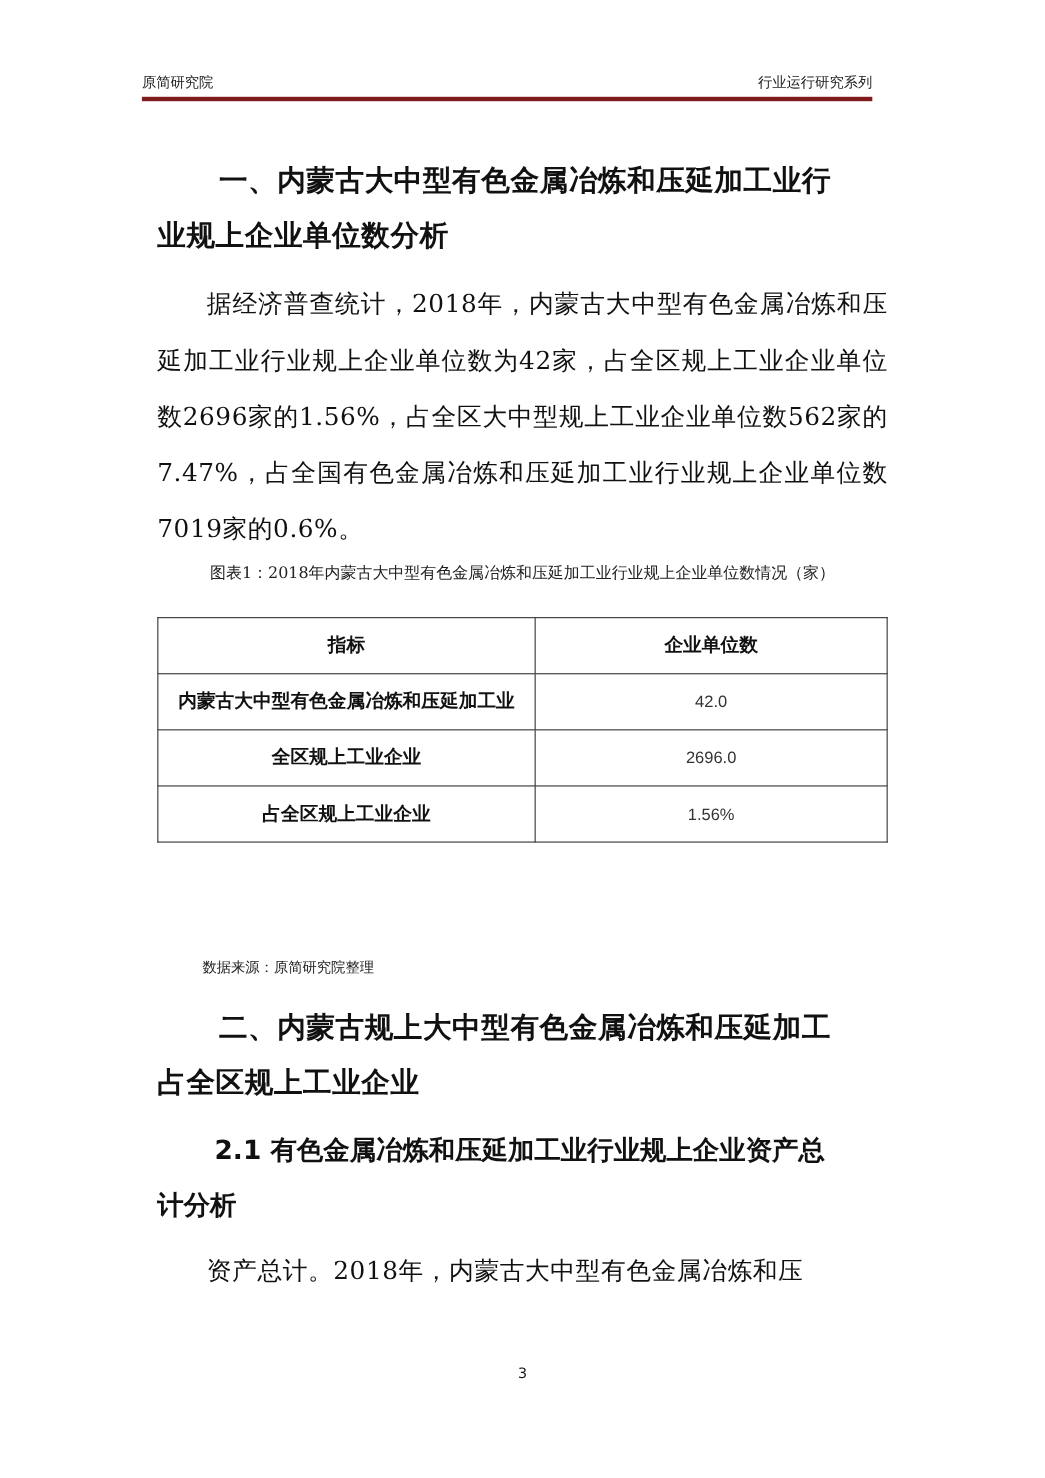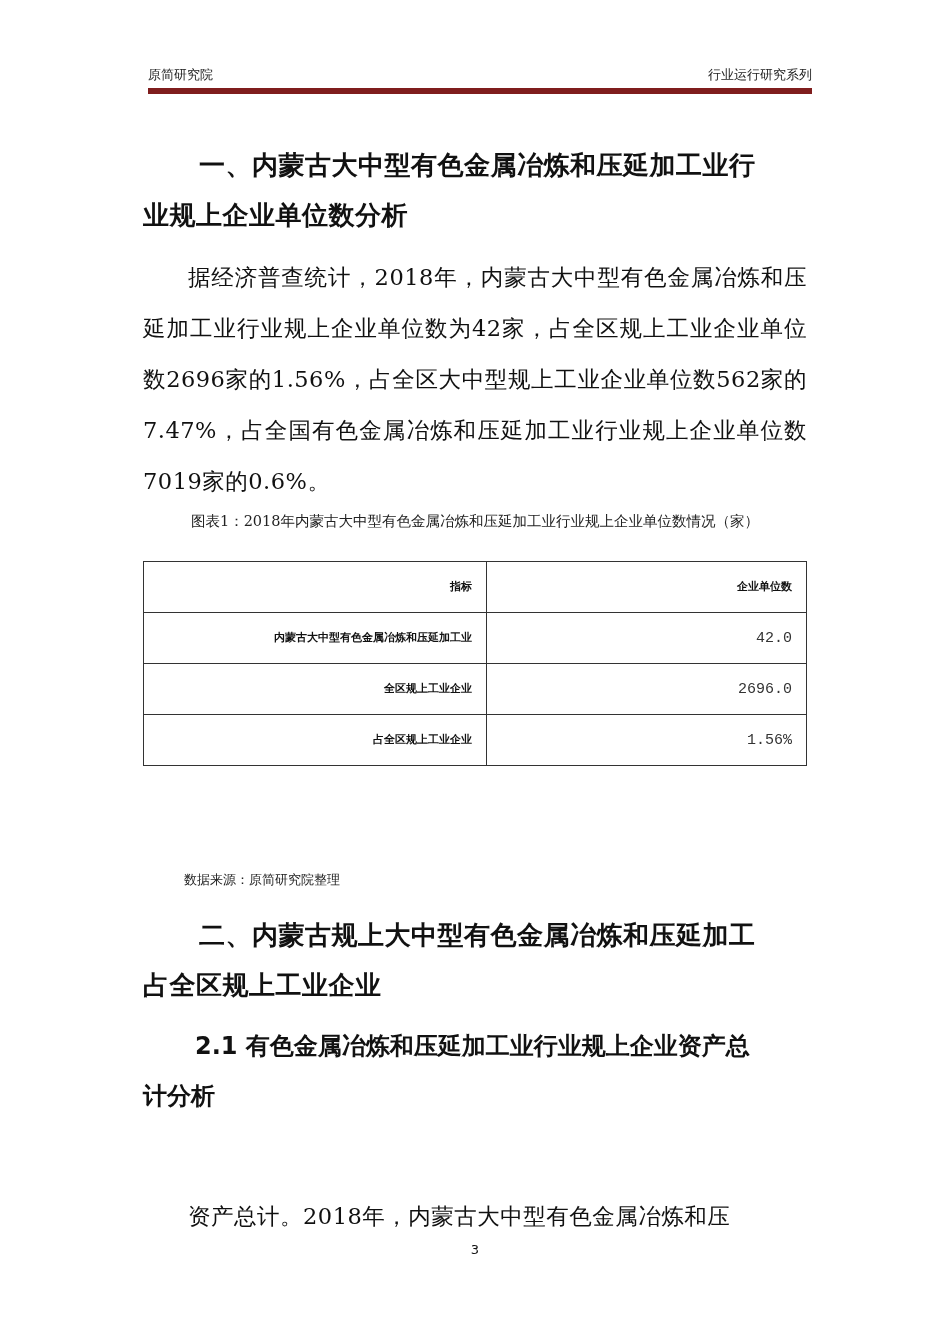--- a/index.html
+++ b/index.html
@@ -1,39 +1,39 @@
 <!DOCTYPE html>
 <html><head>
 <meta charset="utf-8">
 <style>
   html, body { margin: 0; padding: 0; background: #ffffff; }
   body { width: 950px; height: 1344px; position: relative; overflow: hidden;
          font-family: "DejaVu Serif", "Liberation Serif", serif; color: #111; }
-  .page-header { position: absolute; left: 148px; top: 66px; width: 664px; height: 22px;
-                 border-bottom: 6px solid #7f1d1d; font-family: "DejaVu Sans", "Liberation Sans", sans-serif;
+  .page-header { position: absolute; left: 129px; top: 66px; width: 664px; height: 22px;
+                 border-bottom: 4px solid #7f1d1d; font-family: "DejaVu Sans", "Liberation Sans", sans-serif;
                  font-size: 13px; color: #222; }
   .page-header .left { position: absolute; left: 0; bottom: 4px; }
   .page-header .right { position: absolute; right: 0; bottom: 4px; }
   .h1 { position: absolute; left: 143px; width: 664px; font-family: "DejaVu Sans", "Liberation Sans", sans-serif;
         font-weight: bold; font-size: 26px; line-height: 50px; letter-spacing: 0.5px; margin: 0; }
   .h1 .indent { display: inline-block; width: 56px; }
   .h2 { position: absolute; left: 143px; width: 664px; font-family: "DejaVu Sans", "Liberation Sans", sans-serif;
         font-weight: bold; font-size: 24px; line-height: 50px; margin: 0; }
   .para { position: absolute; left: 143px; width: 664px; font-size: 22.5px; line-height: 51px;
           margin: 0; text-indent: 45px; text-align: justify; letter-spacing: 0.5px; }
   .caption { position: absolute; left: 143px; width: 664px; top: 511px; text-align: center;
              font-size: 14.5px; line-height: 20px; color: #222; }
   table.data { position: absolute; left: 143px; top: 561px; width: 664px; border-collapse: collapse;
                font-size: 15px; }
   table.data td, table.data th { border: 1px solid #333; text-align: center; vertical-align: middle;
                                  padding: 0 14px; height: 50px; }
   table.data th, table.data td.label { font-family: "DejaVu Sans", "Liberation Sans", sans-serif; font-weight: bold;
-                                       font-size: 11px; line-height: 20px; text-align: right; }
+                                       font-size: 17px; line-height: 20px; }
   table.data th { font-weight: bold; }
-  table.data td.value { font-family: Liberation Mono, monospace; color: #333; font-size: 15px; text-align: right; }
+  table.data td.value { font-family: Liberation Sans, sans-serif; color: #333; font-size: 15px; }
   table.data col.c1 { width: 343px; }
   .source { position: absolute; left: 184px; top: 871px; font-size: 13px; color: #222; }
   .pagenum { position: absolute; top: 1242px; left: 0; width: 950px; text-align: center;
              font-family: "DejaVu Sans", "Liberation Sans", sans-serif; font-size: 13px; color: #111; }
 </style>
 </head>
 <body>
 
 <div class="page-header">
   <span class="left">原简研究院</span>
@@ -79,15 +79,15 @@
 <h1 class="h1" style="top:910px;">
   <span class="indent"></span><span>二、内蒙古规上大中型有色金属冶炼和压延加工</span><br>
   <span>占全区规上工业企业</span>
 </h1>
 
 <h2 class="h2" style="top:1021px;">
   <span style="display:inline-block;width:52px;"></span><span>2.1  有色金属冶炼和压延加工业行业规上企业资产总</span><br>
   <span>计分析</span>
 </h2>
 
-<p class="para" style="top:1191px;">资产总计。2018年，内蒙古大中型有色金属冶炼和压</p>
+<p class="para" style="top:1131px;">资产总计。2018年，内蒙古大中型有色金属冶炼和压</p>
 
 <div class="pagenum">3</div>
 
 </body></html>

